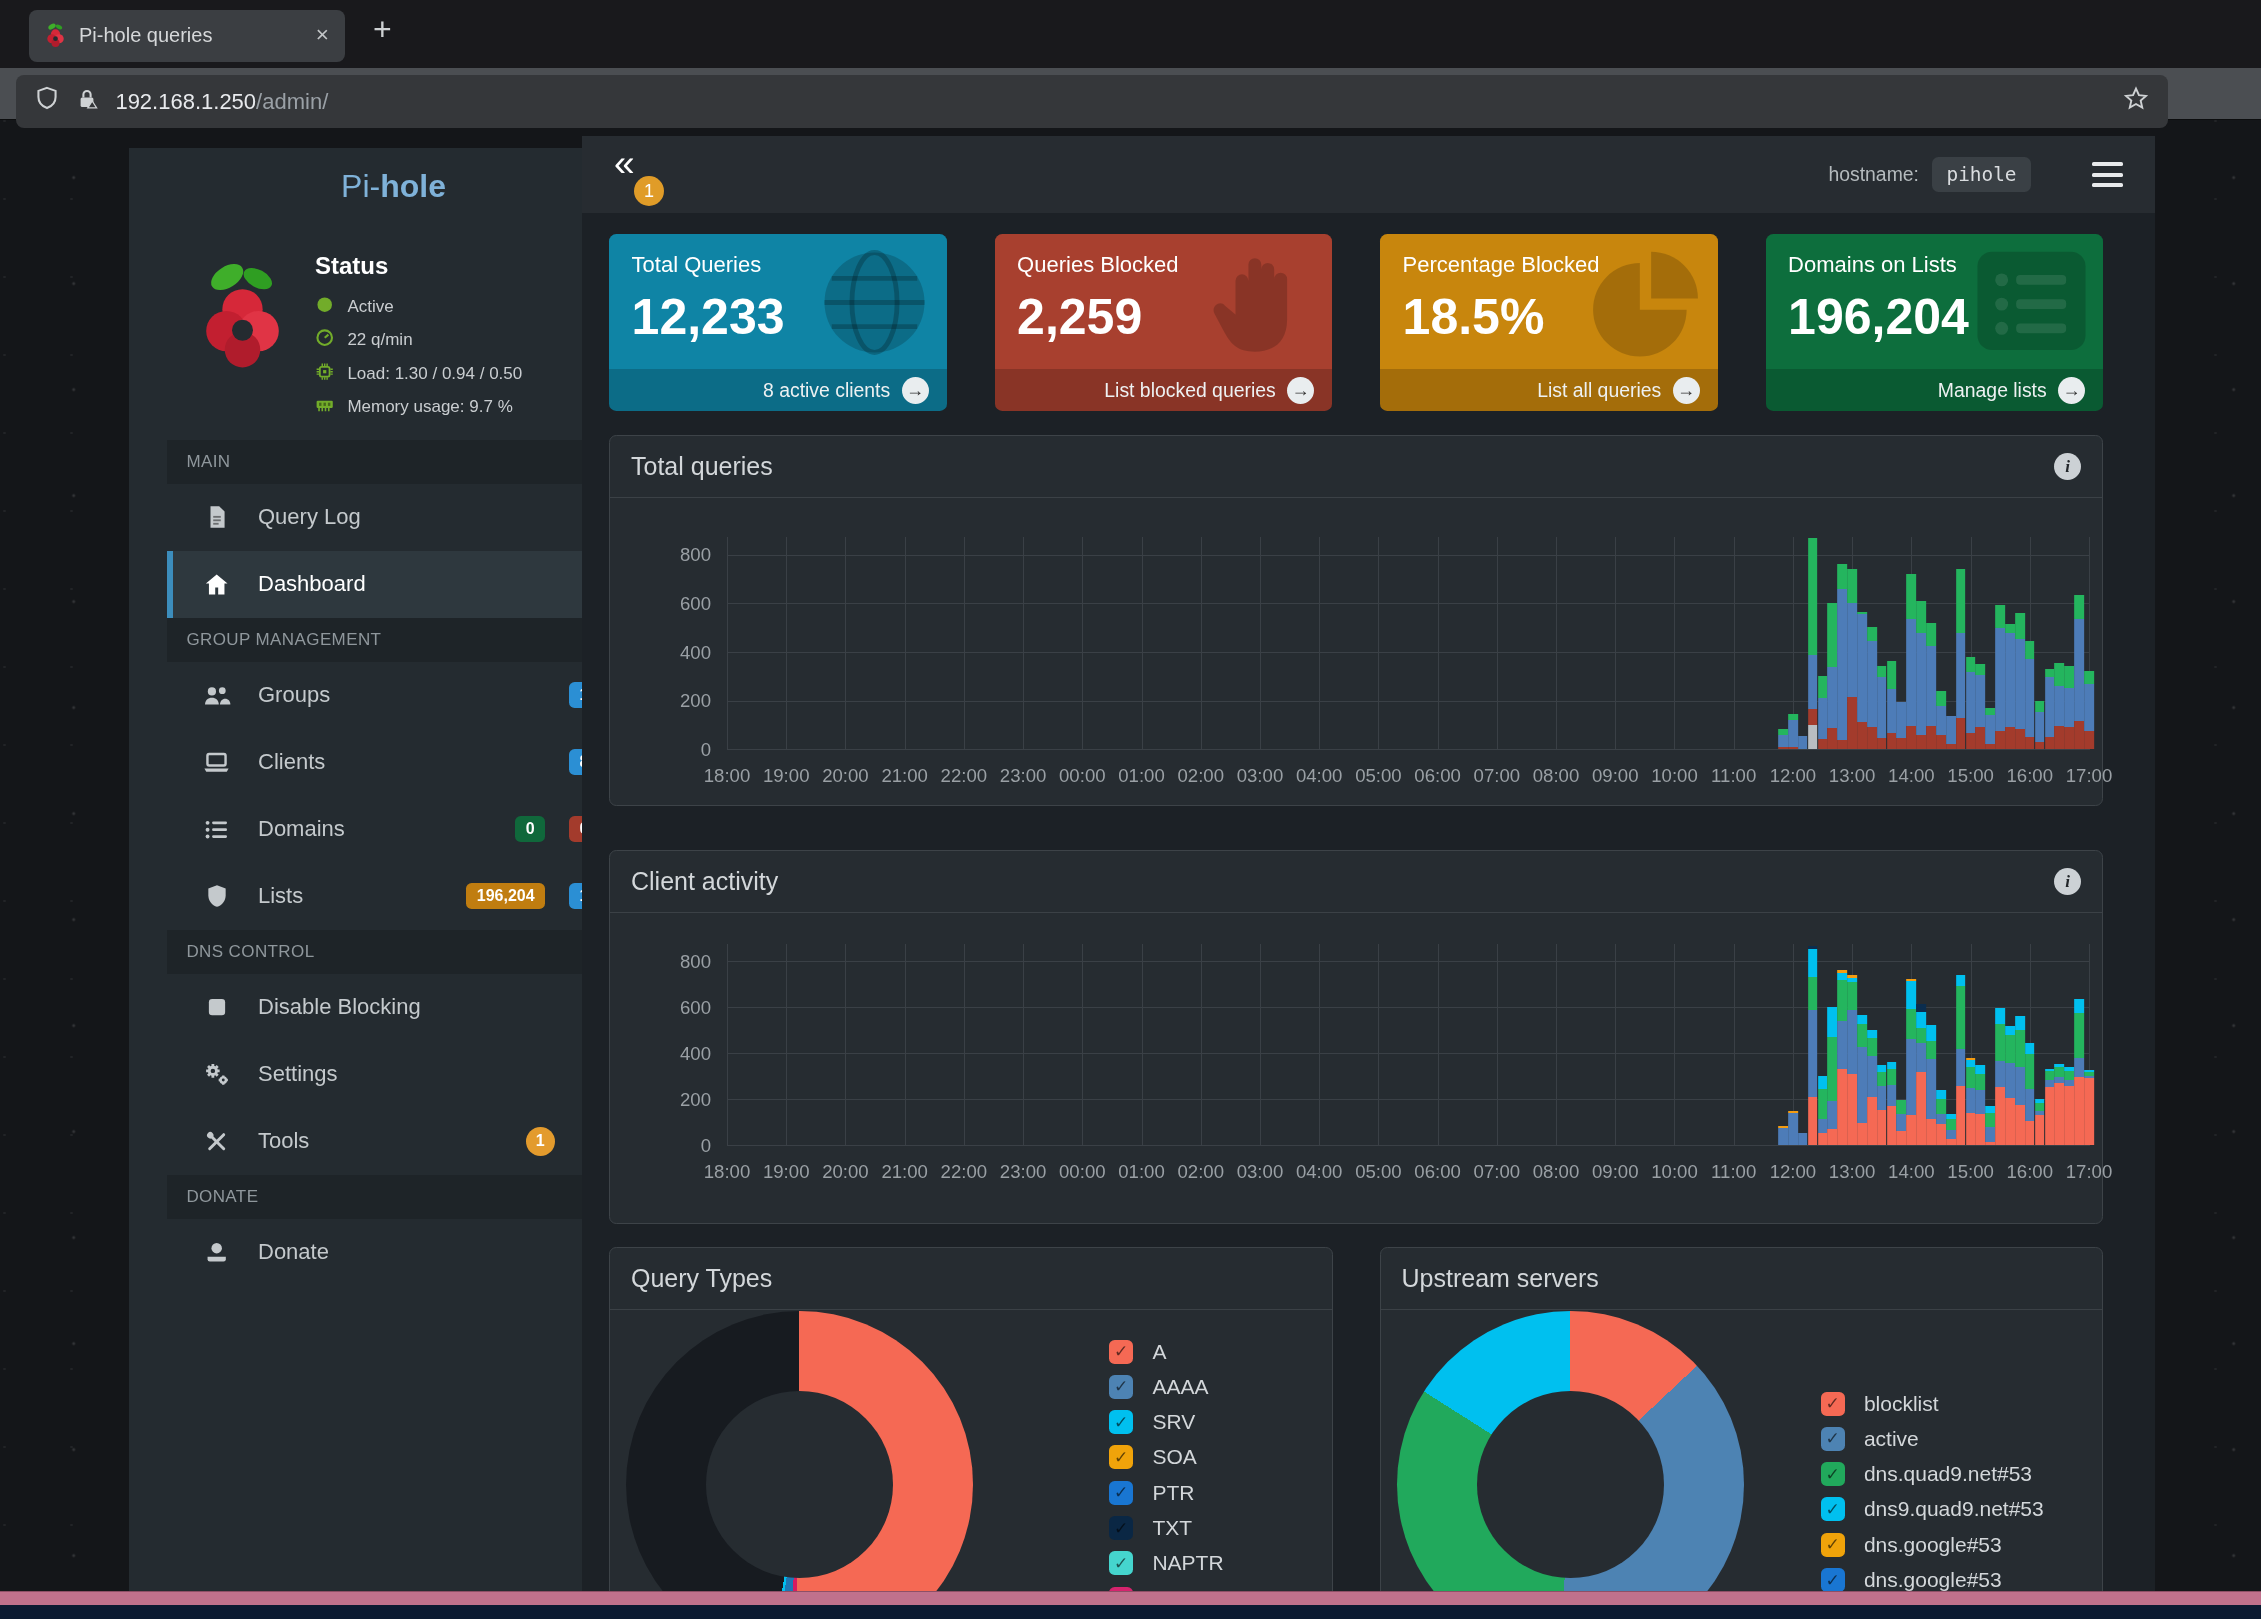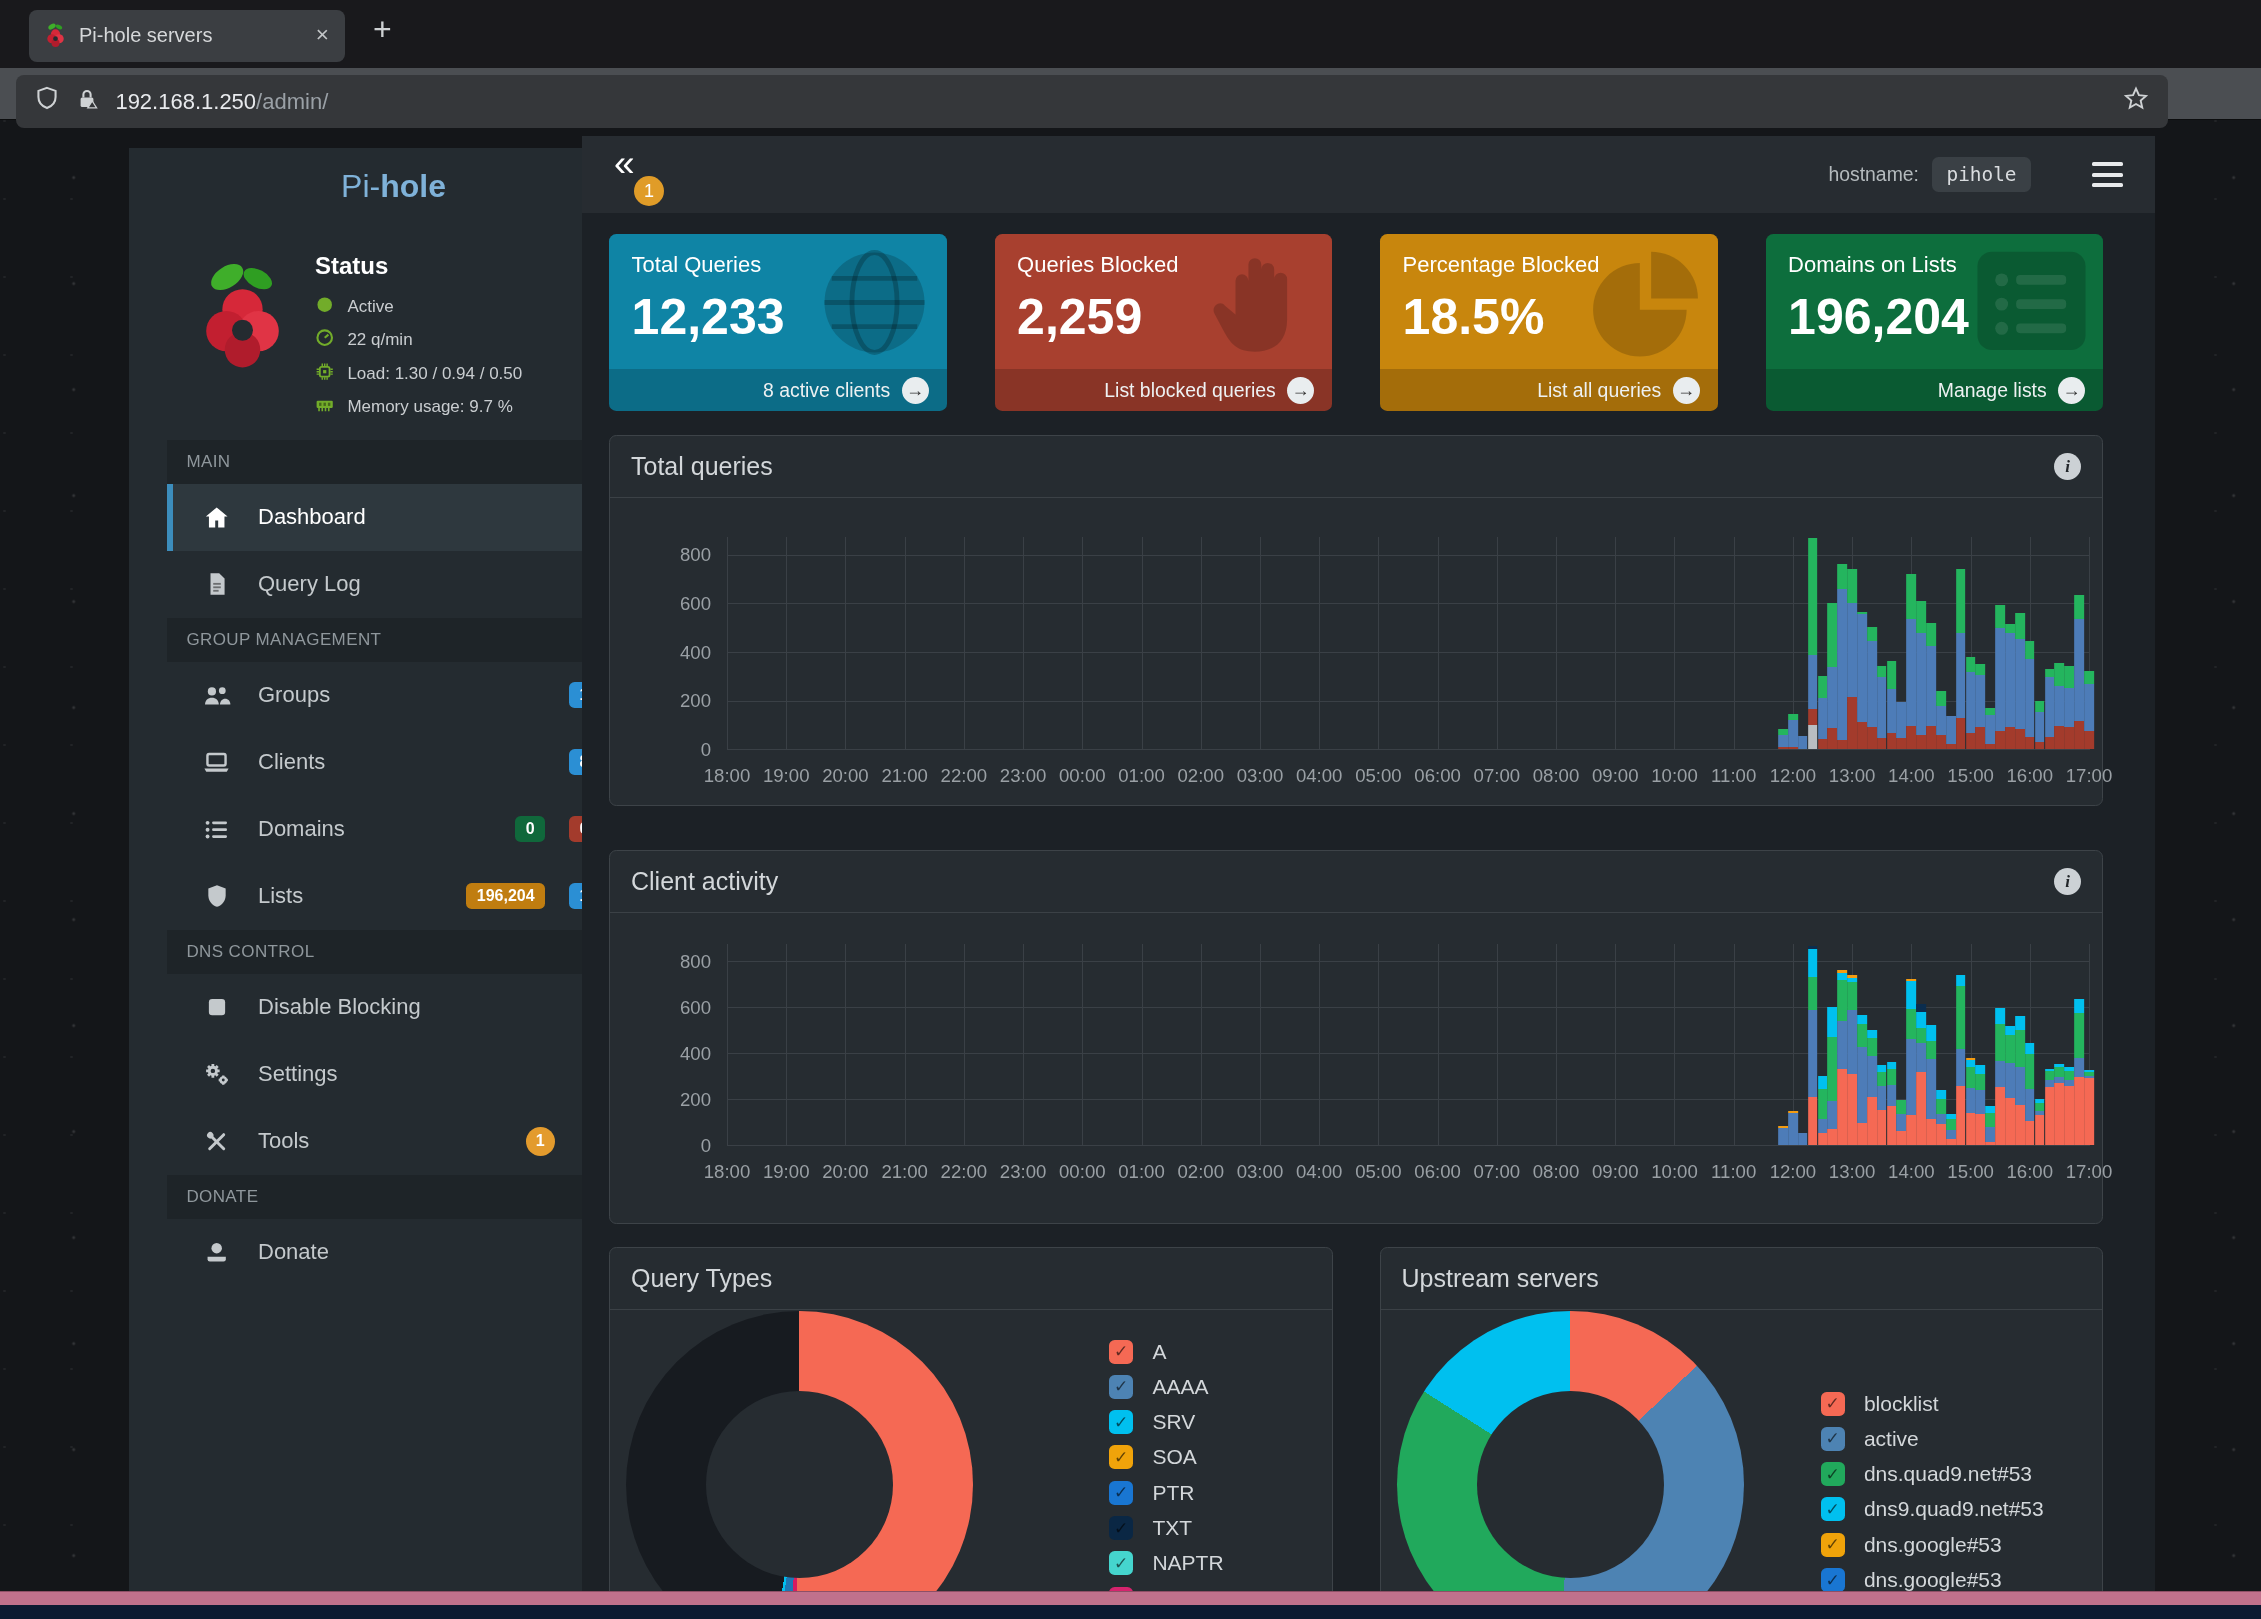--- a/index.html
+++ b/index.html
@@ -106,21 +106,21 @@
   <g>
     <ellipse cx="36" cy="36" rx="22" ry="13" fill="#3fae2a" transform="rotate(-32 36 36)"></ellipse>
     <ellipse cx="74" cy="38" rx="19" ry="11" fill="#2f9e22" transform="rotate(28 74 38)"></ellipse>
     <circle cx="55" cy="76" r="25" fill="#d62839"></circle>
     <circle cx="35" cy="103" r="25" fill="#c21f30"></circle>
     <circle cx="75" cy="103" r="25" fill="#e03445"></circle>
     <circle cx="55" cy="126" r="22" fill="#b01c2c"></circle>
     <circle cx="55" cy="102" r="13" fill="#242b30"></circle>
   </g>
           </svg></span>
-      <span class="tab-title">Pi-hole servers</span>
+      <span class="tab-title">Pi-hole queries</span>
       <span class="tab-close">×</span>
     </div>
     <span class="newtab">+</span>
   </div>
 
   <div class="urlbar">
     <div class="urlinput">
       <span id="urlshield"><svg width="24" height="26" viewBox="0 0 28 30">
             <path d="M14 2 24 5.5v7.2c0 6.2-4 10.7-10 12.9-6-2.2-10-6.7-10-12.9V5.5z" fill="none" stroke="#cfd2d4" stroke-width="2.4"></path>
           </svg></span>
@@ -193,41 +193,41 @@
                       <rect x="16" y="9.5" width="3" height="4"></rect>
                     </g>
                   </svg></span>
                 <span>Memory usage: 9.7 %</span>
               </div>
             </div>
         </div>
       </div>
       <nav id="side-nav">
           <div class="nav-header">MAIN</div>
-          <div class="nav-item active">
-            <span class="nav-ico">
-              <svg width="27.4" height="27.4" viewBox="0 0 24 24" fill="#ffffff">
-                <path d="M12 3 2.5 11h2.7v9.5h5.5v-6h2.6v6h5.5V11h2.7z"></path>
-              </svg>
-            </span>
-            <span>Dashboard</span>
-            <span class="nav-spacer"></span>
-          </div>
           <div class="nav-item">
             <span class="nav-ico">
               <svg width="26" height="26" viewBox="0 0 24 24" fill="#c4c9cc">
                 <path d="M6 2h8l5 5v15H6z"></path>
                 <g fill="rgba(0,0,0,.45)">
                   <rect x="8.5" y="11" width="7" height="1.7"></rect>
                   <rect x="8.5" y="14.2" width="7" height="1.7"></rect>
                   <rect x="8.5" y="17.4" width="5" height="1.7"></rect>
                 </g>
               </svg>
             </span>
             <span>Query Log</span>
+            <span class="nav-spacer"></span>
+          </div>
+          <div class="nav-item active">
+            <span class="nav-ico">
+              <svg width="27.4" height="27.4" viewBox="0 0 24 24" fill="#ffffff">
+                <path d="M12 3 2.5 11h2.7v9.5h5.5v-6h2.6v6h5.5V11h2.7z"></path>
+              </svg>
+            </span>
+            <span>Dashboard</span>
             <span class="nav-spacer"></span>
           </div>
           <div class="nav-header">GROUP MANAGEMENT</div>
           <div class="nav-item">
             <span class="nav-ico">
               <svg width="29" height="29" viewBox="0 0 24 24" fill="#c4c9cc">
                 <circle cx="8.2" cy="8.6" r="3.4"></circle>
                 <path d="M2.5 19.5c0-3.4 2.5-5.6 5.7-5.6s5.7 2.2 5.7 5.6z"></path>
                 <circle cx="16.8" cy="8" r="2.8"></circle>
                 <path d="M14.8 19.5c.2-3 2-4.9 4.4-4.9 2.4 0 4.3 1.9 4.3 4.9z"></path>

